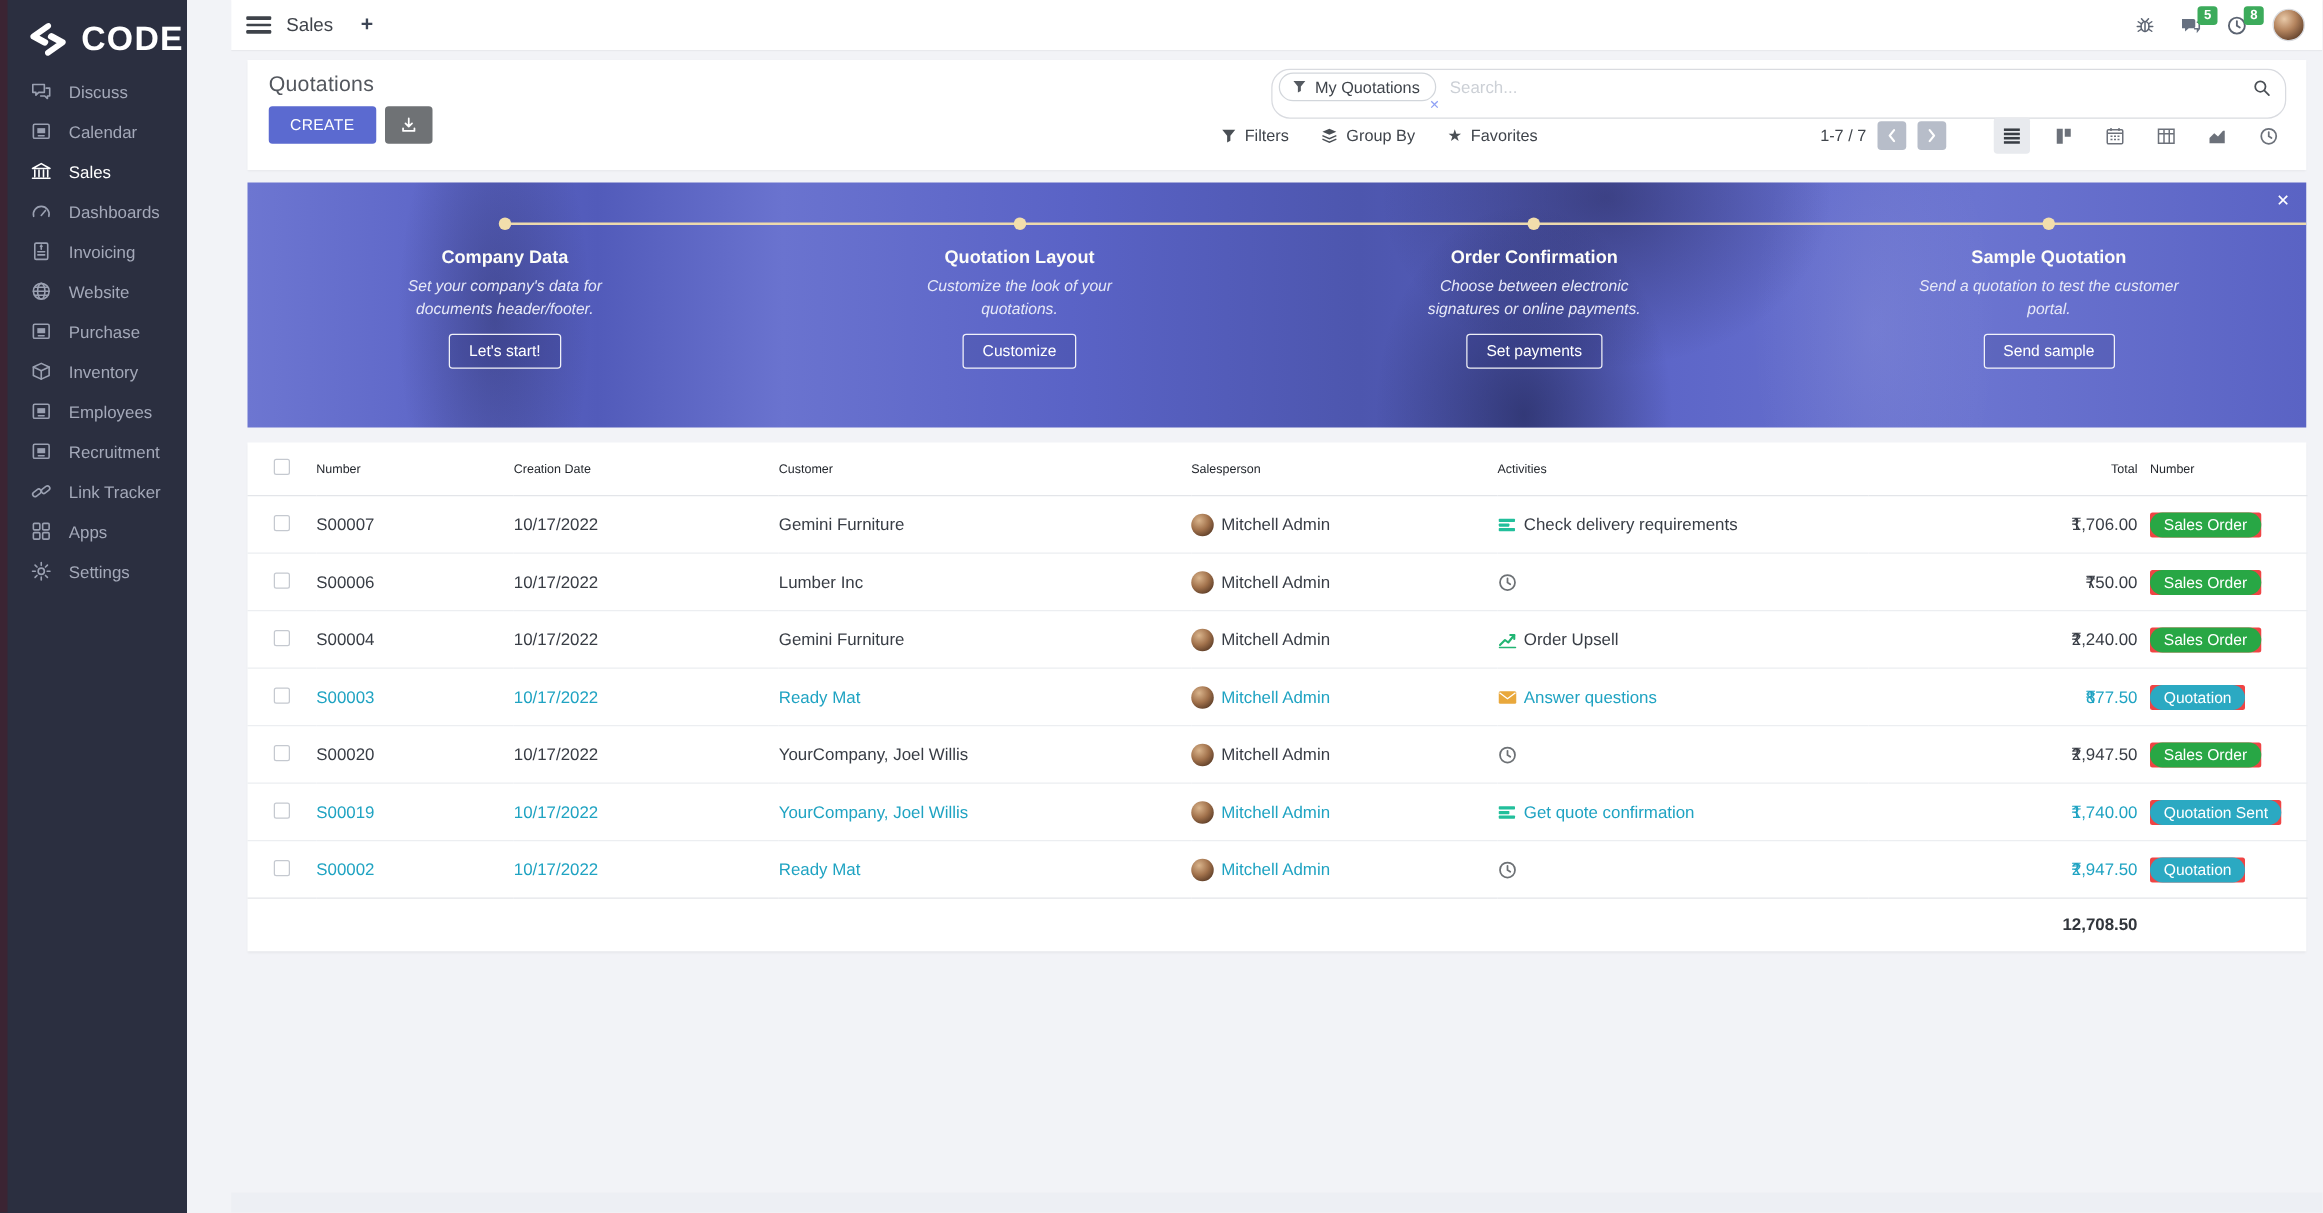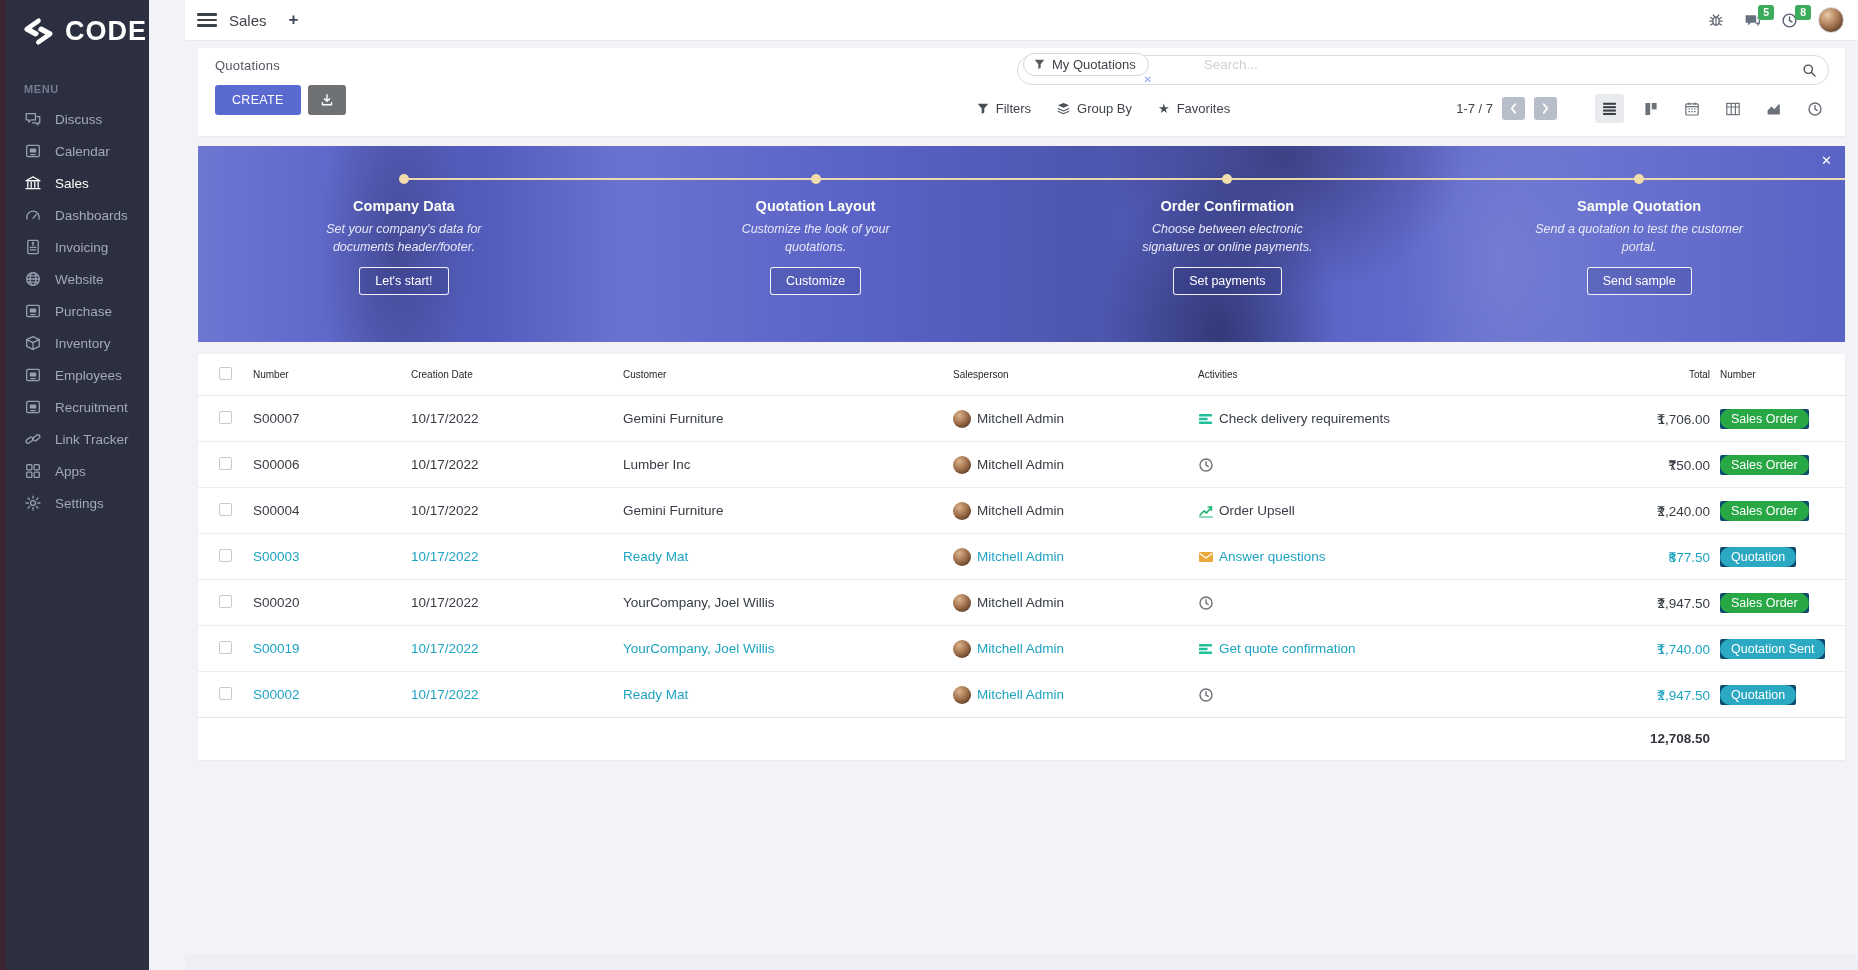--- a/index.html
+++ b/index.html
@@ -34,27 +34,27 @@
   .tray-badge { position:absolute; top:-7px; right:-13px; background:#3cab5b; color:#fff; font-size:10.5px;
                 font-weight:700; padding:1px 5px; border-radius:3px; line-height:1.3; }
   .avatar-lg { width:26px; height:26px; border-radius:50%;
                background:radial-gradient(circle at 35% 30%, #e8c9a8 0%, #b5855f 40%, #6e4b33 75%, #40301f 100%);
                border:1px solid #d8dade; cursor:pointer; }
 
   .content { flex:1; padding:8px 13px; }
 
   
   .cp { background:#fff; position:relative; height:88px; box-shadow:0 1px 2px rgba(0,0,0,.05); }
-  .cp-title { position:absolute; left:17px; top:10px; font-size:13px; color:#53575e; letter-spacing:.2px; }
+  .cp-title { position:absolute; left:17px; top:10px; font-size:17px; color:#53575e; letter-spacing:.2px; }
   .cp-buttons { position:absolute; left:17px; top:37px; display:flex; gap:7px; }
   .btn-create { background:#5b6ad0; color:#fff; border:none; border-radius:3px; font-size:12.5px; letter-spacing:.3px;
                 padding:8px 17px; cursor:pointer; font-family:inherit; }
   .btn-export { background:#6f7275; border:none; border-radius:3px; padding:7px 12px; cursor:pointer; }
-  .searchbar { position:absolute; right:16px; top:7px; width:812px; height:30px; border:1px solid #d9dbe0;
-               border-radius:15px; background:#fff; display:flex; align-items:center; padding:0 34px 12px 5px;gap:44px; }
+  .searchbar { position:absolute; right:16px; top:7px; width:812px; height:40px; border:1px solid #d9dbe0;
+               border-radius:15px; background:#fff; display:flex; align-items:center; padding:0 34px 12px 5px; }
   .facet { position:relative; display:flex; align-items:center; gap:7px; border:1px solid #d2d6db; border-radius:999px;
            padding:3px 12px 3px 10px; font-size:13px; color:#3f444b; background:#fff; cursor:pointer; }
   .facet-x { position:absolute; right:-4px; bottom:-10px; font-size:10px; color:#8ea0f5; cursor:pointer; }
   .search-ph { margin-left:11px; color:#ccd0d6; font-size:13.5px; }
   .search-glass { position:absolute; right:11px; top:7px; cursor:pointer; }
   .cp-row2 { position:absolute; right:16px; top:46px; display:flex; align-items:center; }
   .fgf { display:flex; align-items:center; gap:7px; font-size:13px; color:#3f444b; cursor:pointer; margin-right:26px; }
   .fgf .star { color:#4a4f55; font-size:13px; }
   .pager { display:flex; align-items:center; gap:9px; margin-left:200px; }
   .pager-count { font-size:13px; color:#3f444b; }
@@ -99,21 +99,21 @@
                background:radial-gradient(circle at 35% 30%, #d9b48c 0%, #a2724c 45%, #5f3f29 80%, #3c2819 100%); }
   .act { display:flex; align-items:center; gap:5px; height:45px; }
   .act .act-ic { display:none; }
   .act[data-icon="tasks"] .ic-tasks { display:block; }
   .act[data-icon="chart"] .ic-chart { display:block; }
   .act[data-icon="envelope"] .ic-envelope { display:block; }
   .act[data-icon="clock"] .ic-clock { display:block; }
   .cur { display:inline-block; margin-right:-8px; }
   tr[data-variant="link"] .ct { color:#1fa3c2; }
   .status-cell { overflow:hidden; white-space:nowrap; }
-  .badge-wrap { display:inline-block; background:#0c4a6e; border-radius:2px;text-decoration:underline; }
+  .badge-wrap { display:inline-block; background:#ef4444; border-radius:2px;text-decoration:underline; }
   .pill { display:inline-block; color:#fff; font-size:12.5px; padding:3px 11px; border-radius:999px; white-space:nowrap; }
   .badge-wrap[data-status="success"] .pill { background:#28a745; }
   .badge-wrap[data-status="info"] .pill { background:#2ba9c2; }
   tfoot td { border-top:1px solid #e3e5e9; font-weight:700; color:#32363c; height:42px; }
   .bottom-band { position:fixed; left:185px; right:0; bottom:0; height:16px; background:#edeff4; }
 </style>
 </head>
 <body>
 
 <div class="sidebar">
@@ -121,21 +121,20 @@
     <span class="logo-mark">
       <svg viewBox="0 0 34 30" width="34" height="30">
         <g transform="skewX(-10)" fill="none" stroke="#ffffff" stroke-width="5" stroke-linecap="round" stroke-linejoin="round">
           <path d="M17 4 7 12l10 5"></path>
           <path d="M21 25l10-8-10-5"></path>
         </g>
       </svg>
     </span>
     <span class="logo-text">CODE</span>
   </div>
-  <div class="menu-label">MENU</div>
 
   <div class="nav-item">
     <span class="sic">
         <svg viewBox="0 0 16 16">
           <path d="M2 3.2h8.2v5.6H6.2L4.2 10.8V8.8H2z"></path>
           <path d="M11.5 5.8h2.5v5.6h-1.6v1.8l-1.9-1.8H7.6"></path>
         </svg>
       </span>
     <span>Discuss</span>
   </div>

